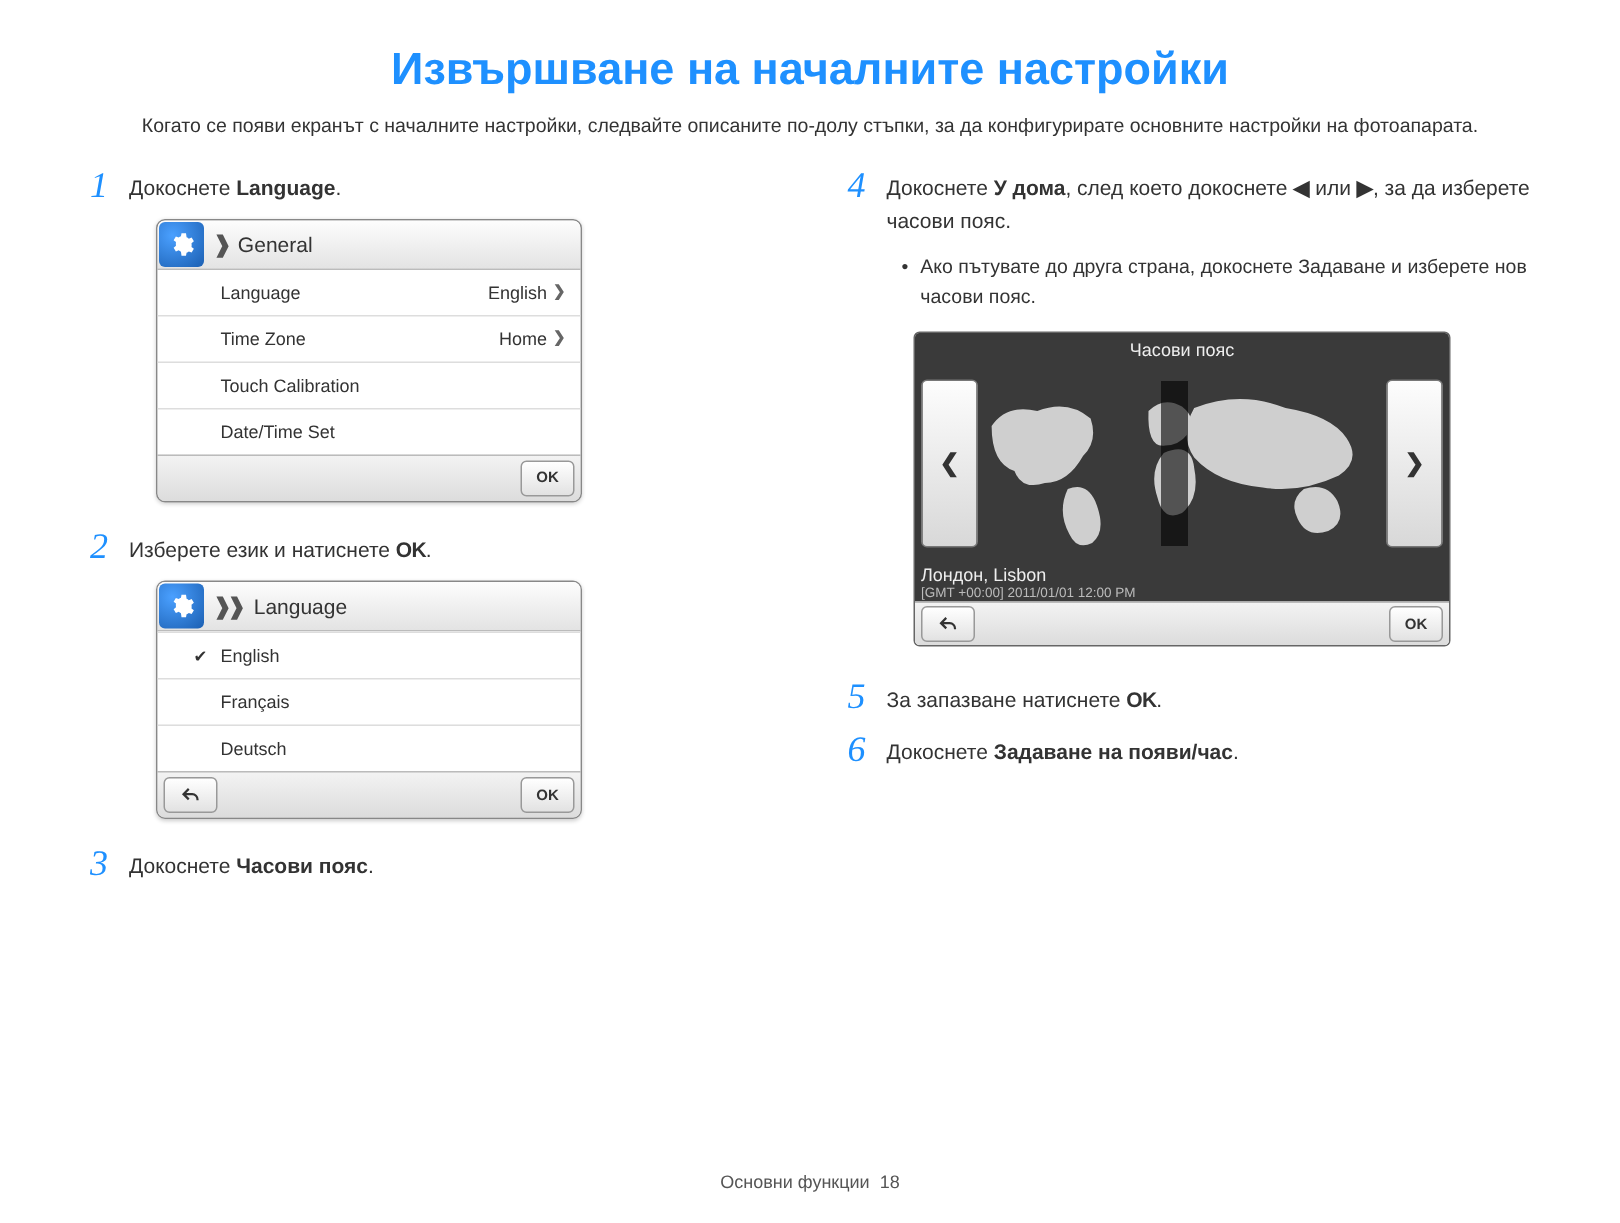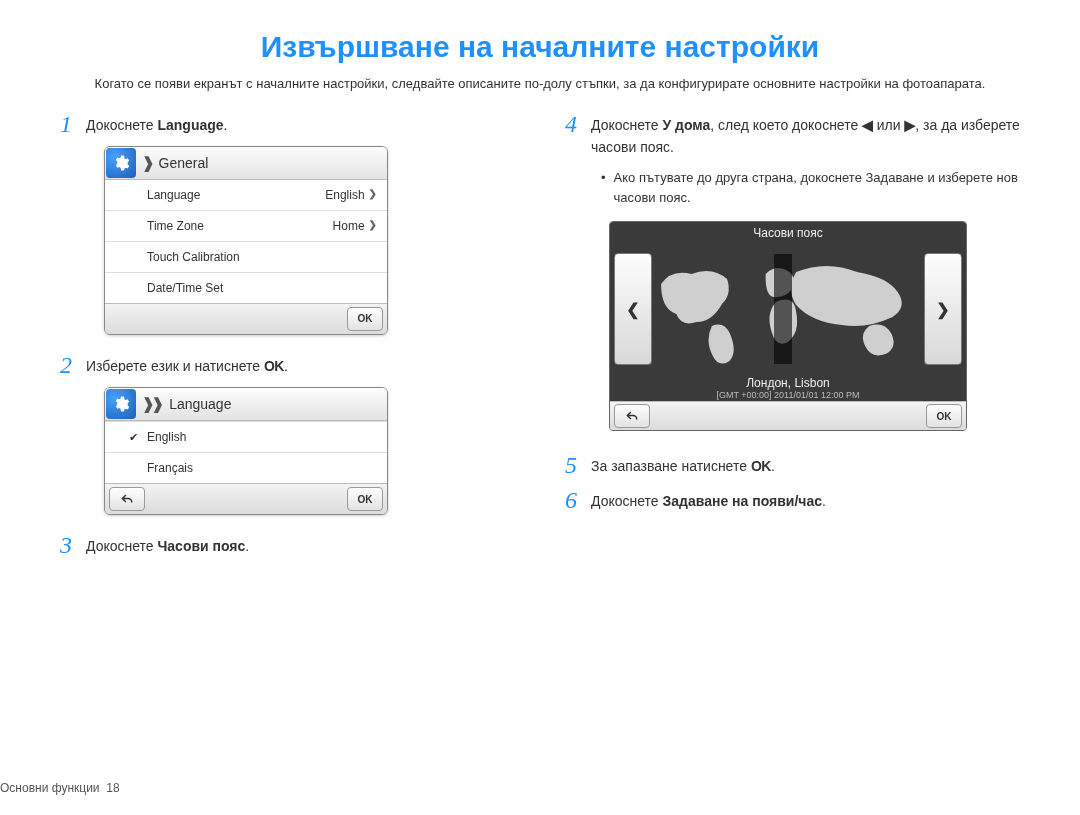--- a/index.html
+++ b/index.html
@@ -129,31 +129,31 @@
   }
   .map-canvas {
     flex:1; height:110px; background:#3a3a3a; position:relative; overflow:hidden;
   }
   .map-canvas svg { width:100%; height:100%; display:block; }
   .tz-band {
     position:absolute; top:0; bottom:0; width:18px; left:118px;
     background:rgba(0,0,0,0.6);
   }
   .map-caption {
-    background:#3a3a3a; text-align:center; padding:2px 16px 1px;
+    background:#3a3a3a; padding:2px 4px 1px;
   }
   .map-city { color:#eee; font-size:12px; }
   .map-gmt { color:#bbb; font-size:9px; }
   .map-footer {
     height:28px; background:linear-gradient(#f3f3f3,#dcdcdc);
     border-top:1px solid #bbb; display:flex; justify-content:space-between; align-items:center; padding:0 4px;
   }
 
   .page-footer {
-    position:absolute; bottom:20px; left:0; width:1080px; text-align:left;
+    position:absolute; bottom:20px; left:0; width:1080px; text-align:center;
     font-size:12px; color:#555;
   }
 </style>
 </head>
 <body>
 
 <h1 class="page-title">Извършване на началните настройки</h1>
 <div class="intro">Когато се появи екранът с началните настройки, следвайте описаните по-долу стъпки, за да конфигурирате основните настройки на фотоапарата.</div>
 
 <div class="columns">
@@ -225,20 +225,24 @@
         <span style="margin-left:4px">Language</span>
       </div>
       <div class="dev-rows">
         <div class="lang-row">
           <span class="check">✔</span>
           <span>English</span>
         </div>
         <div class="lang-row">
           <span class="check"></span>
           <span>Français</span>
+        </div>
+        <div class="lang-row">
+          <span class="check"></span>
+          <span>Deutsch</span>
         </div>
       </div>
       <div class="dev-footer">
         <div class="soft-btn">
           <svg viewBox="0 0 24 24" width="14" height="14" fill="none" stroke="#333" stroke-width="2.5">
               <path d="M10 5l-6 6 6 6M4 11h10a6 6 0 016 6v1"></path>
             </svg>
         </div>
         <div class="spacer"></div>
         <div class="soft-btn">OK</div>

